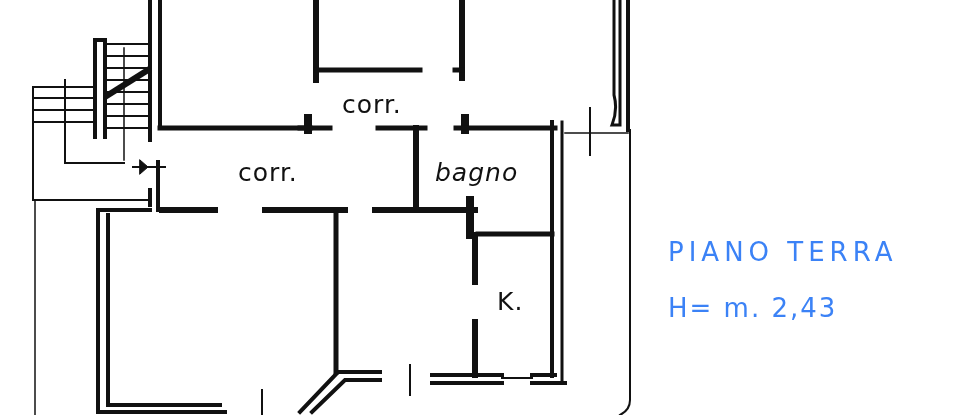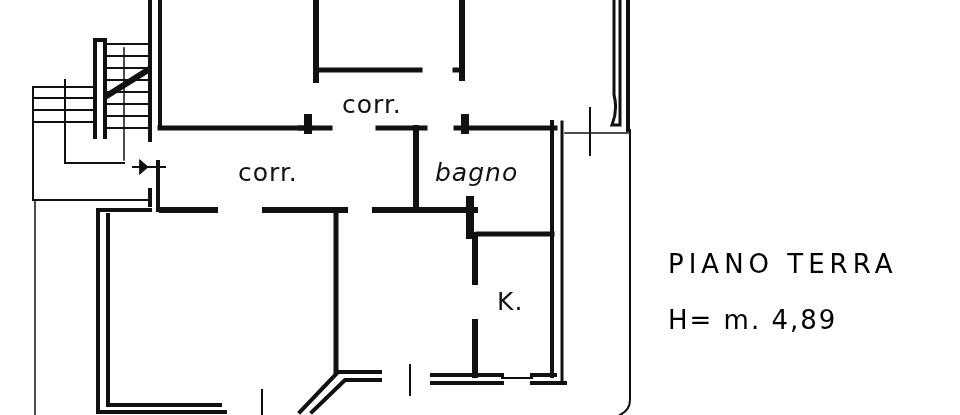--- a/index.html
+++ b/index.html
@@ -1,19 +1,19 @@
 <!DOCTYPE html>
 <html><head>
 <meta charset="utf-8">
 <style>
   html, body { margin:0; padding:0; background:#ffffff; }
   body { width:960px; height:415px; overflow:hidden; position:relative; font-family:"DejaVu Sans", sans-serif; }
   #plan { position:absolute; left:0; top:0; width:960px; height:415px; }
   .room-label { position:absolute; color:#111; font-family:"DejaVu Sans", sans-serif; font-size:25px; letter-spacing:1px; white-space:nowrap; }
-  .title-block { position:absolute; left:668px; top:236px; color:#000000; }
+  .title-block { position:absolute; left:668px; top:224px; color:#3b82f6; }
   .title-line { font-family:"DejaVu Sans", sans-serif; font-size:26px; letter-spacing:5px; line-height:56px; white-space:nowrap; }
   .title-line.h { letter-spacing:2px; }
 </style>
 </head>
 <body>
 
 <svg id="plan" viewBox="0 0 960 415" xmlns="http://www.w3.org/2000/svg">
   <g fill="none" stroke="#111" stroke-linecap="square">
 
     <path d="M150 0 V140" stroke-width="4"></path>
@@ -84,14 +84,14 @@
   </g>
 </svg>
 
 <div class="room-label" style="left:342px;top:90px;">corr.</div>
 <div class="room-label" style="left:238px;top:158px;">corr.</div>
 <div class="room-label" style="left:435px;top:158px;font-style:italic;">bagno</div>
 <div class="room-label" style="left:497px;top:287px;">K.</div>
 
 <div class="title-block">
   <div class="title-line">PIANO TERRA</div>
-  <div class="title-line h">H= m. 4,89</div>
+  <div class="title-line h">H= m. 2,43</div>
 </div>
 
 </body></html>

